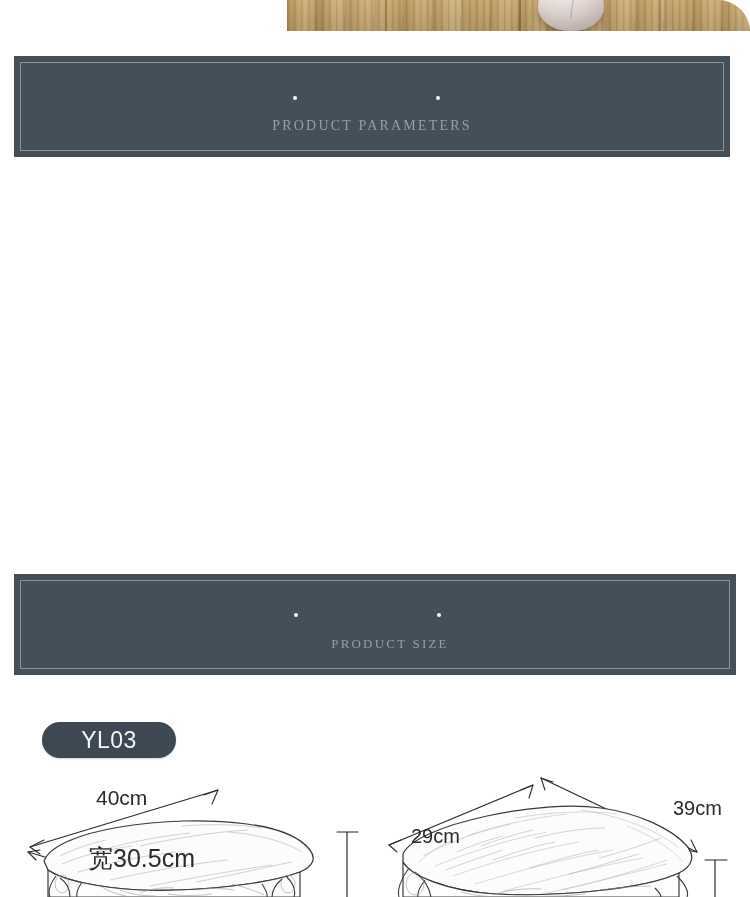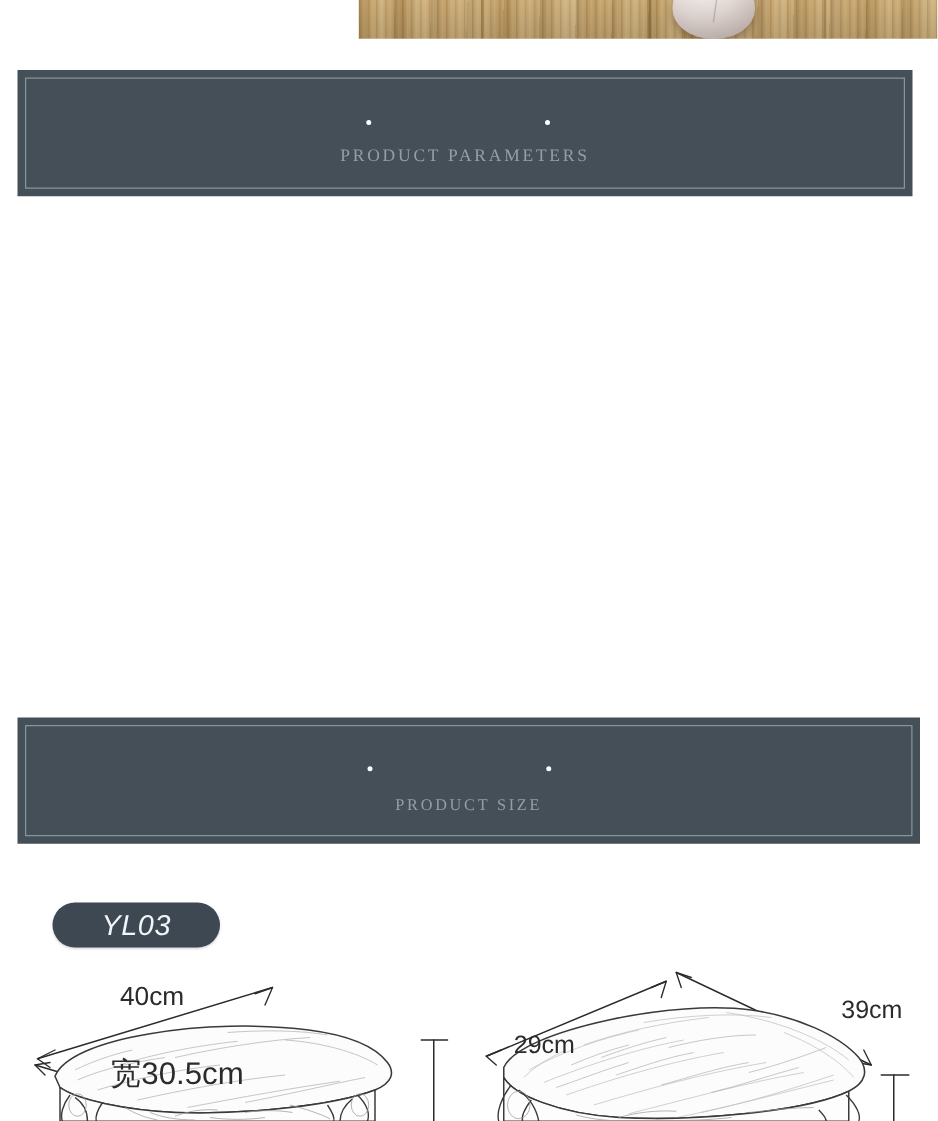--- a/index.html
+++ b/index.html
@@ -3,21 +3,21 @@
 <meta charset="utf-8">
 <style>
   html,body{margin:0;padding:0;}
   body{
     width:750px;height:897px;
     background:#ffffff;
     font-family:"Liberation Sans",sans-serif;
     overflow:hidden;
     position:relative;
   }
-  .page{position:relative;width:750px;height:897px;background:#fff;overflow:hidden;}
+  .page{position:relative;width:750px;height:897px;background:#fff;overflow:hidden;border-radius:32px;}
 
   
   .photo-strip{
     position:absolute;left:287px;top:0;width:463px;height:31px;
     overflow:hidden;
     background:
       linear-gradient(90deg,
         #c9a467 0px,#d6b478 18px,#c49e62 34px,#d9b87f 52px,#cfa96e 70px,
         #dbbc84 92px,#c8a263 110px,#d3b075 130px,#cdab70 150px,#dcbd86 172px,
         #c7a062 190px,#d8b77d 212px,#cbaa6d 232px,#d4b277 254px,#c9a566 274px,
@@ -99,21 +99,21 @@
     position:absolute;
     background:#3d4852;
     border-radius:22px;
     color:#f2f5f7;
     font-family:"Liberation Sans",sans-serif;
     font-size:23px;
     letter-spacing:.5px;
     display:flex;align-items:center;justify-content:center;
     box-shadow:0 1px 2px rgba(0,0,0,.18);
   }
-  #pill-yl03{left:42px;top:722px;width:134px;height:36px;font-style:italic;}
+  #pill-yl03{left:42px;top:722px;width:134px;height:36px;}
   #pill-yl1705{left:573px;top:722px;width:133px;height:37px;}
 
   
   .diagram{position:absolute;top:760px;height:137px;overflow:hidden;}
   #diagram-left{left:0px;width:375px;}
   #diagram-right{left:375px;width:375px;}
   .diagram svg{display:block;}
 
   .dimlabel{
     position:absolute;
@@ -150,21 +150,21 @@
   <div class="banner-title" style="top:118px;font-size:14px;left:14px;width:716px;">PRODUCT PARAMETERS</div>
   <div class="banner-sub" style="top:138px;font-size:9px;left:14px;width:716px;"></div>
 
   <div class="params-blank"></div>
 
   <div class="banner" id="banner-size">
     <div class="banner-inner"></div>
   </div>
   <div class="banner-dot" style="left:294px;top:613px;"></div>
   <div class="banner-dot" style="left:437px;top:613px;"></div>
-  <div class="banner-title" style="top:636px;font-size:13px;left:14px;width:722px;">PRODUCT SIZE</div>
+  <div class="banner-title" style="top:636px;font-size:13px;left:14px;width:722px;padding-left:15px;">PRODUCT SIZE</div>
   <div class="banner-sub" style="top:656px;font-size:9px;left:14px;width:722px;"></div>
 
   <div class="pill" id="pill-yl03">YL03</div>
 
   <div class="diagram" id="diagram-left">
     <svg width="375" height="137" viewBox="0 0 375 137">
       <g fill="none" stroke="#2b2b2b" stroke-width="1.2" stroke-linecap="round">
 
         <line x1="30" y1="87" x2="218" y2="30"></line>
         <path d="M30 87 L44 80 M30 87 L40 94" stroke-width="1.1"></path>

